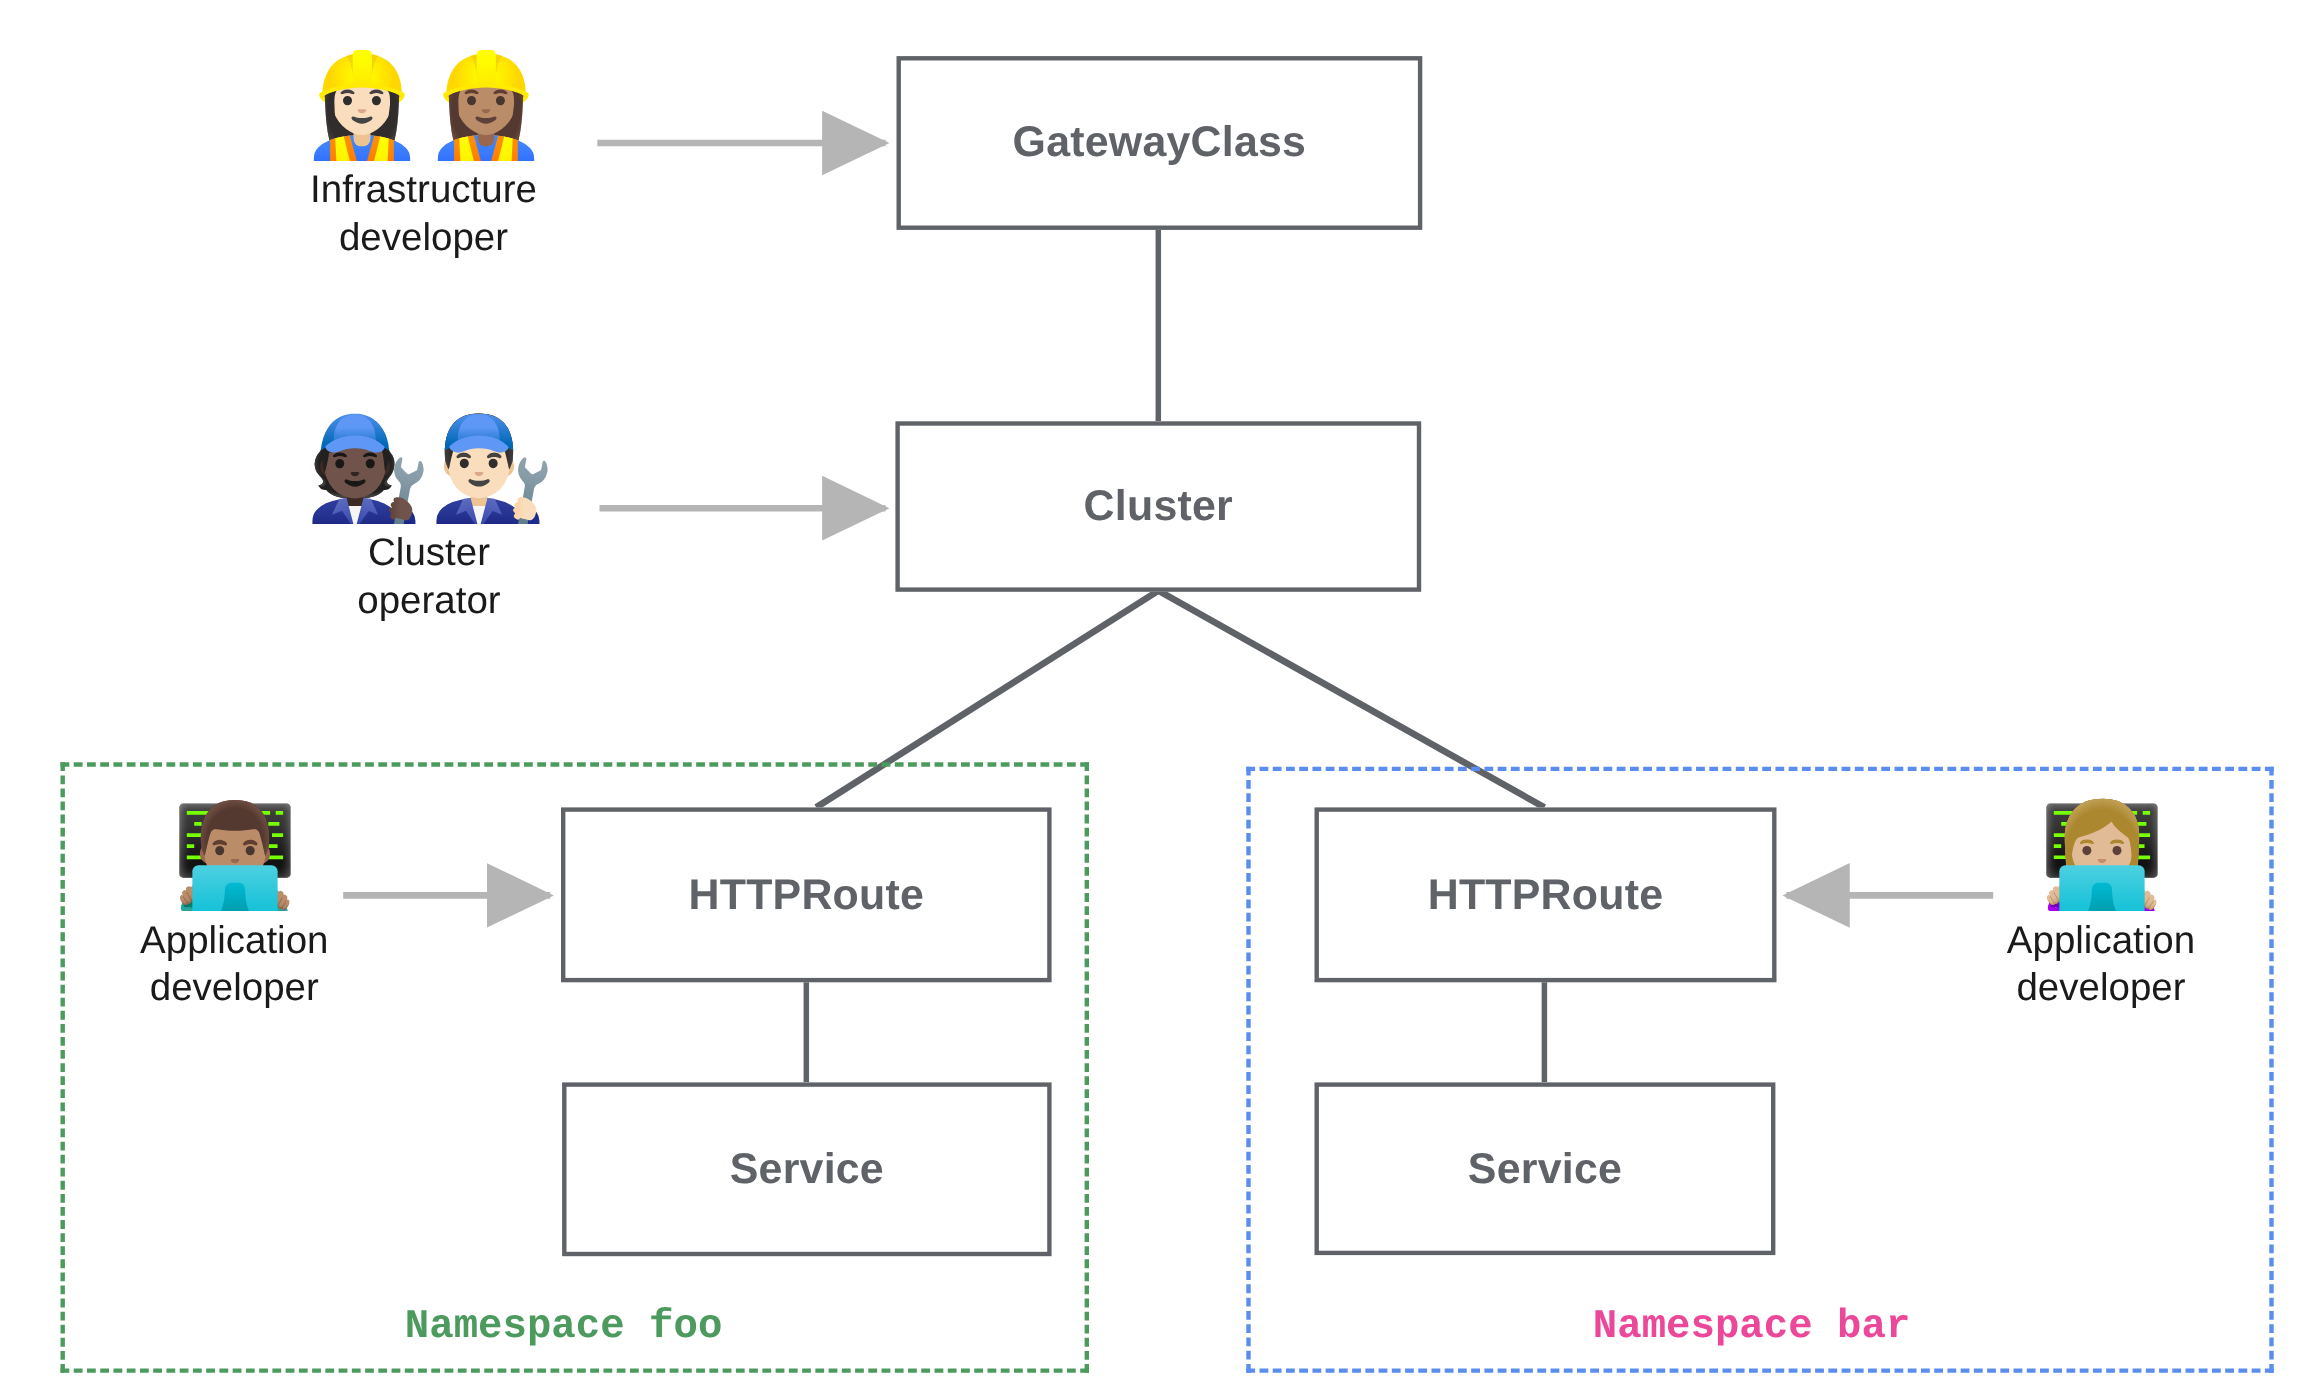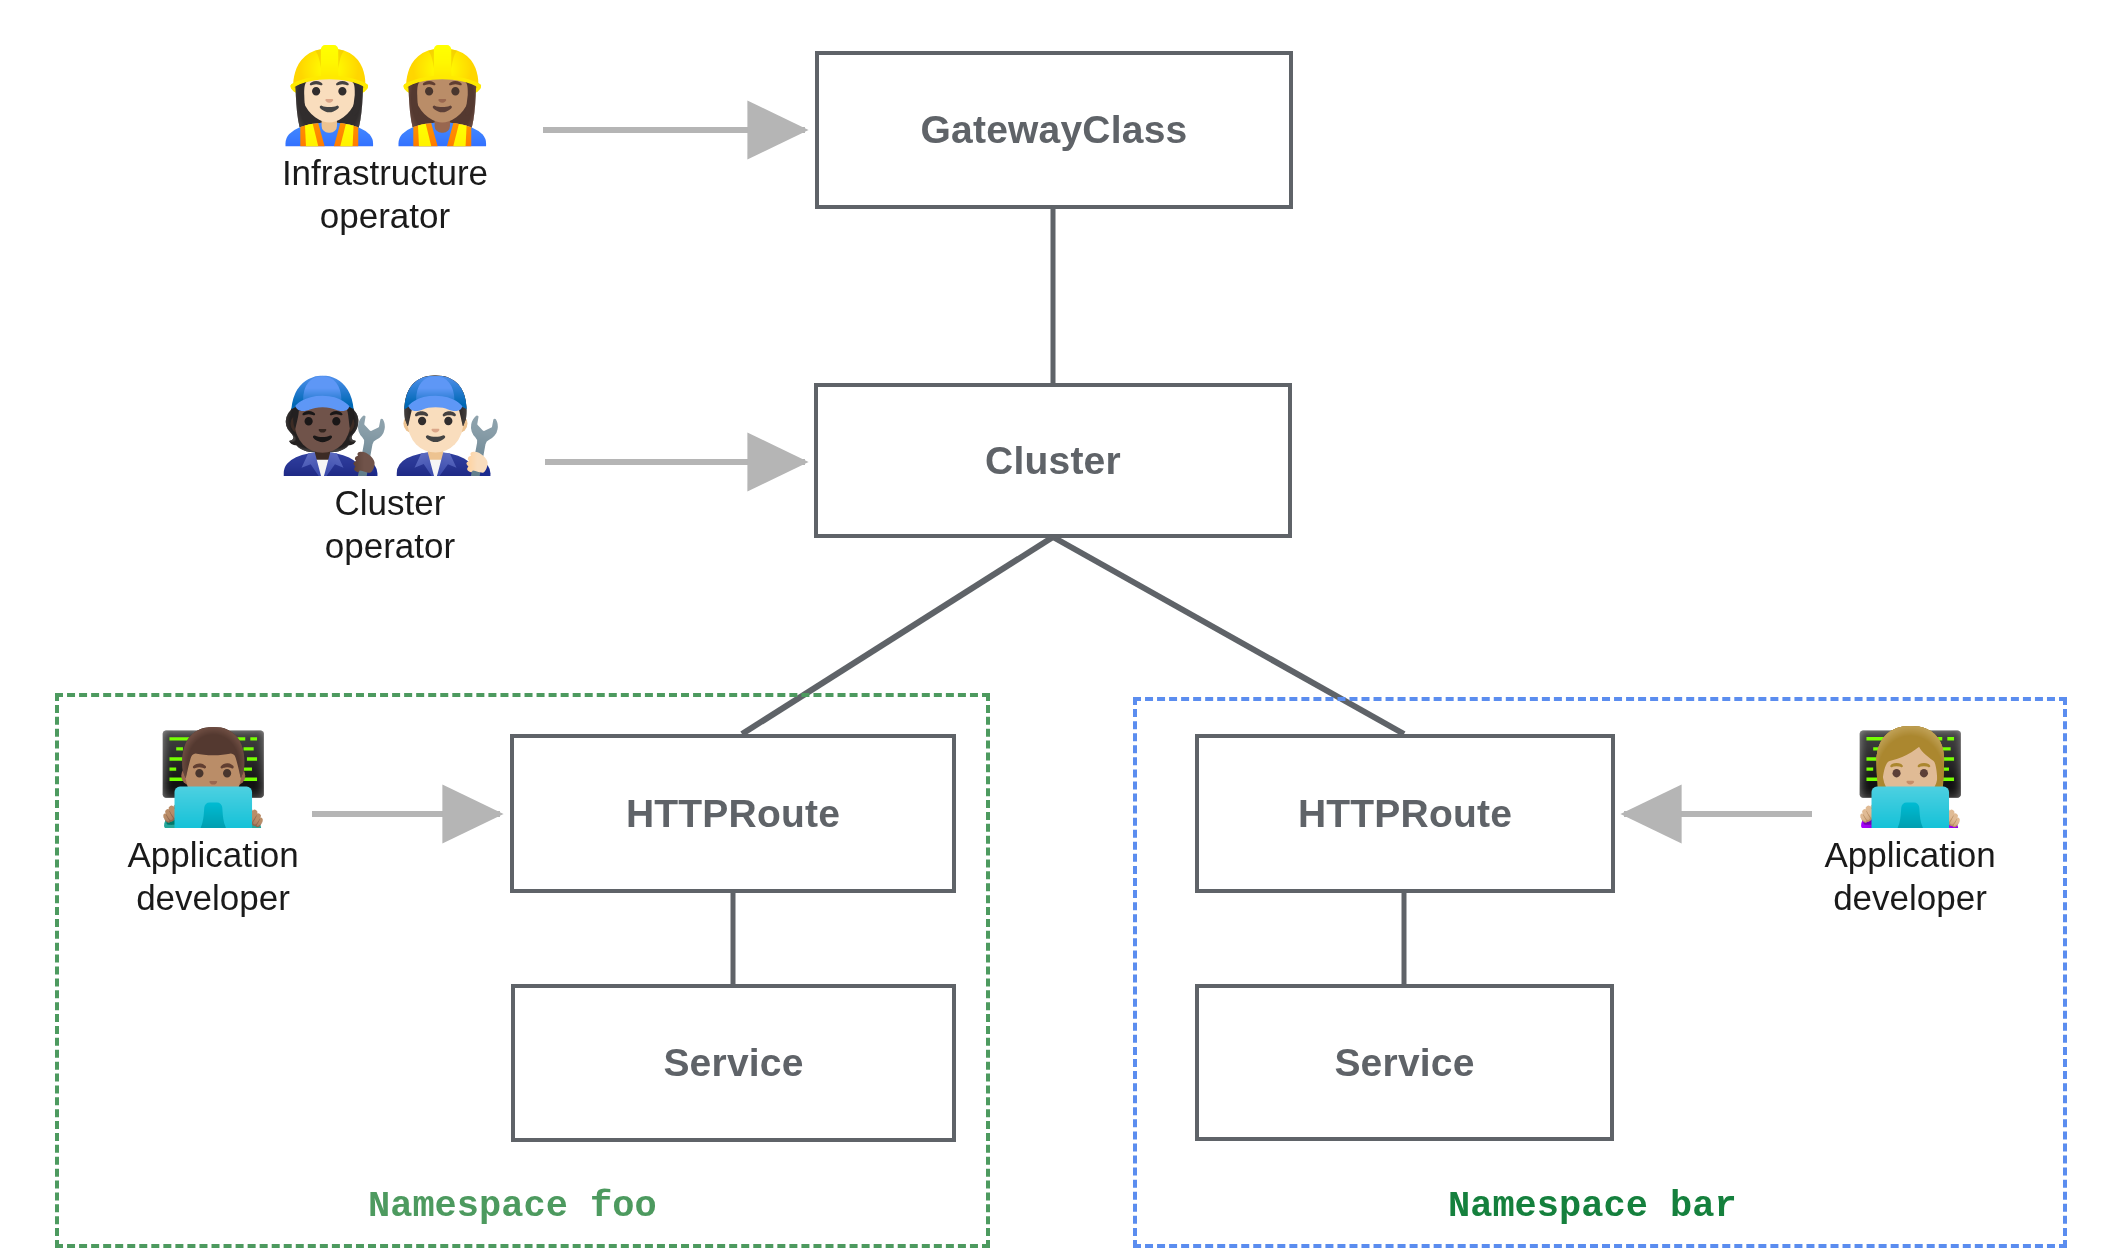--- a/index.html
+++ b/index.html
@@ -49,21 +49,21 @@
   .ns-box.foo  { border: 4px dashed #4d9a5f; }
   .ns-box.bar  { border: 4px dashed #5b8def; }
   .ns-label {
     position: absolute;
     font-family: Liberation Mono, monospace;
     font-weight: bold;
     font-size: 37px;
     white-space: nowrap;
   }
   .ns-label.foo { color: #4d9a5f; }
-  .ns-label.bar { color: #15803d; }
+  .ns-label.bar { color: #ec4899; }
   
   .persona {
     position: absolute;
     display: flex;
     flex-direction: column;
     align-items: center;
     text-align: center;
   }
   .persona .emoji-row {
     font-family: "DejaVu Sans", sans-serif;
@@ -142,21 +142,21 @@
     <span class="res-label">HTTPRoute</span>
   </div>
 
   <div class="res-box" style="left:1195px; top:984px; width:419px; height:157px;">
     <span class="res-label">Service</span>
   </div>
 
   <div class="persona" style="left:240px; top:48px; width:290px;">
     <div class="emoji-row">👷🏻‍♀️👷🏽‍♀️</div>
     <div class="persona-label">Infrastructure
-operator</div>
+developer</div>
   </div>
 
   <div class="persona" style="left:245px; top:378px; width:290px;">
     <div class="emoji-row">🧑🏿‍🔧👨🏻‍🔧</div>
     <div class="persona-label">Cluster
 operator</div>
   </div>
 
   <div class="persona" style="left:98px; top:730px; width:230px;">
     <div class="emoji-row">👨🏽‍💻</div>

